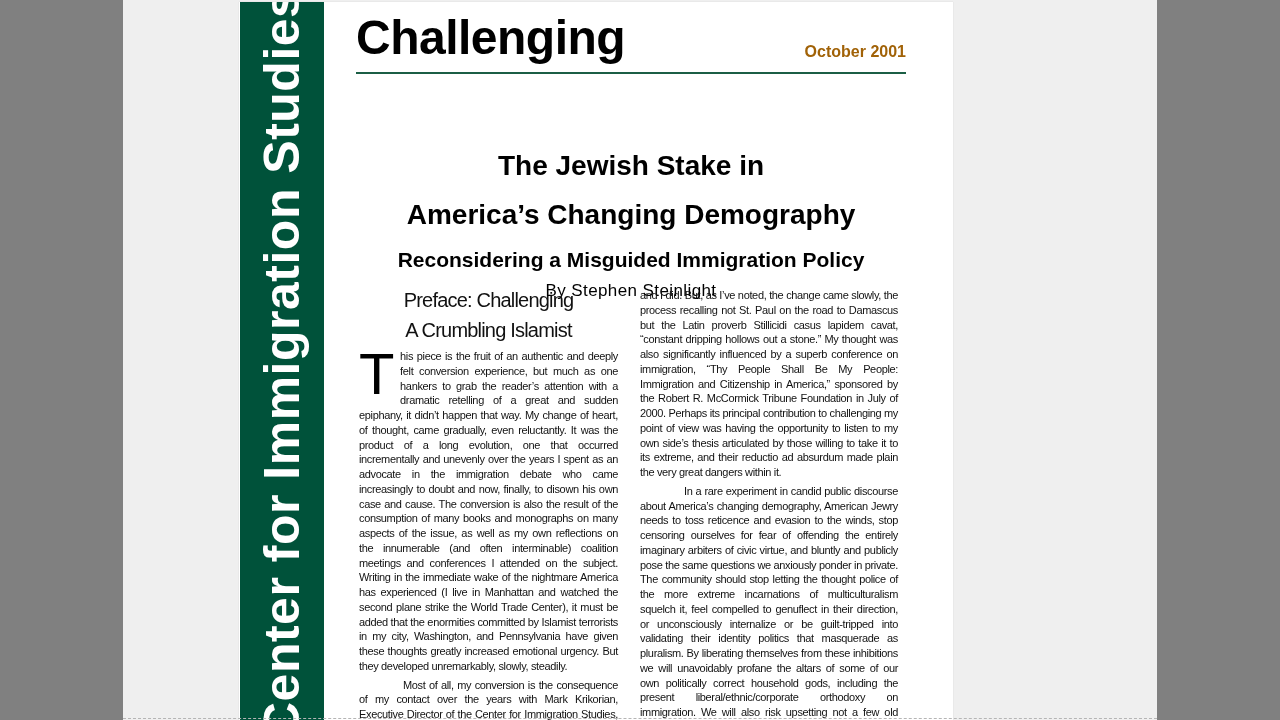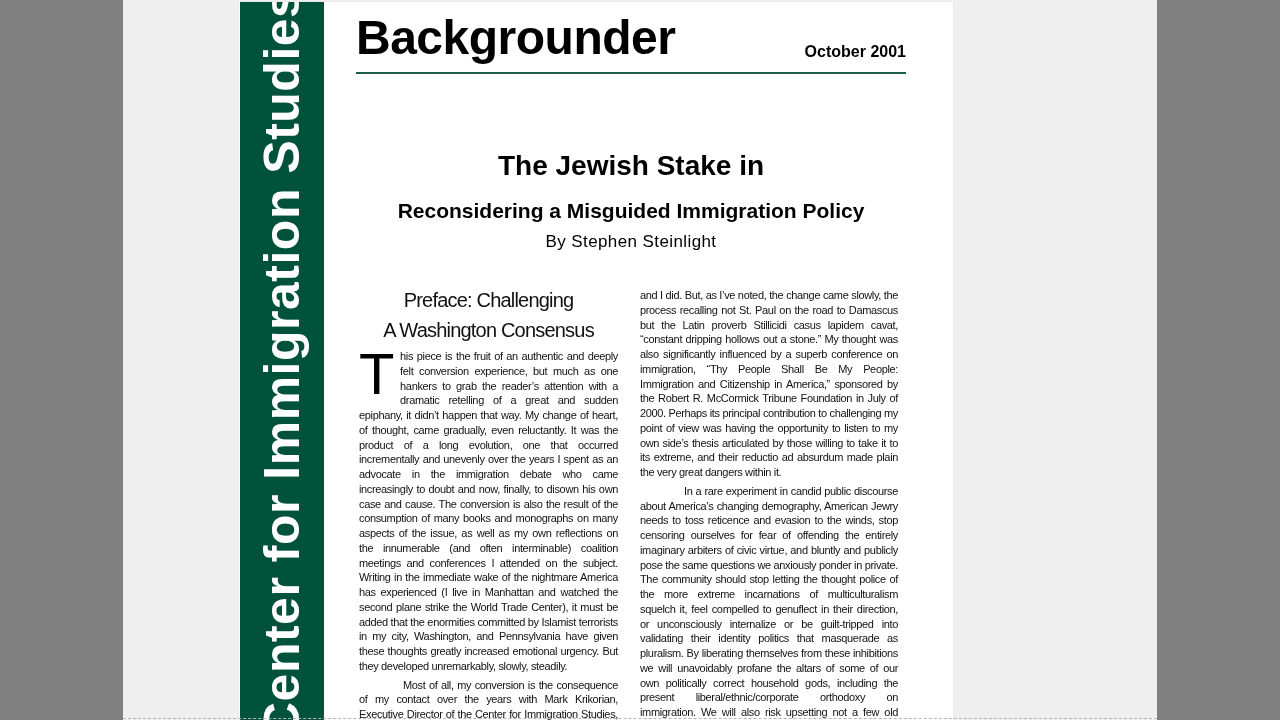--- a/index.html
+++ b/index.html
@@ -61,21 +61,21 @@
     color: #000;
     letter-spacing: -0.5px;
     line-height: 56px;
   }
   .header-date {
     position: absolute;
     right: 47px; 
     top: 40px;
     font-size: 16px;
     font-weight: bold;
-    color: #000000;
+    color: #a16207;
     line-height: 20px;
   }
   .header-rule {
     position: absolute;
     left: 117px;
     top: 70px;
     width: 550px;
     height: 2px;
     background: #1b5e45;
   }
@@ -151,33 +151,34 @@
 </head>
 <body>
 
 <div class="viewer">
   <div class="page">
 
     <div class="sidebar">
       <div class="sidebar-text">Center for Immigration Studies</div>
     </div>
 
-    <div class="header-title">Backgrounder</div>
+    <div class="header-title">Challenging</div>
     <div class="header-date">October 2001</div>
     <div class="header-rule"></div>
 
     <div class="title-block">
       <p class="title-main">The Jewish Stake in</p>
+      <p class="title-main">America’s Changing Demography</p>
       <p class="title-sub">Reconsidering a Misguided Immigration Policy</p>
       <p class="title-byline">By Stephen Steinlight</p>
     </div>
 
     <div class="col col-left">
       <h2 class="section-heading">Preface: Challenging</h2>
-      <h2 class="section-heading">A Washington Consensus</h2>
+      <h2 class="section-heading">A Crumbling Islamist</h2>
       <p class="para"><span class="dropcap">T</span><span>his piece is the fruit of an authentic and deeply felt conversion experience, but much as one hankers to grab the reader’s attention with a dramatic retelling of a great and sudden epiphany, it didn’t happen that way. My change of heart, of thought, came gradually, even reluctantly. It was the product of a long evolution, one that occurred incrementally and unevenly over the years I spent as an advocate in the immigration debate who came increasingly to doubt and now, finally, to disown his own case and cause. The conversion is also the result of the consumption of many books and monographs on many aspects of the issue, as well as my own reflections on the innumerable (and often interminable) coalition meetings and conferences I attended on the subject. Writing in the immediate wake of the nightmare America has experienced (I live in Manhattan and watched the second plane strike the World Trade Center), it must be added that the enormities committed by Islamist terrorists in my city, Washington, and Pennsylvania have given these thoughts greatly increased emotional urgency. But they developed unremarkably, slowly, steadily.</span></p>
       <p class="para indent">Most of all, my conversion is the consequence of my contact over the years with Mark Krikorian, Executive Director of the Center for Immigration Studies, and the Center’s work. We dialogued and</p>
     </div>
 
     <div class="col col-right">
       <p class="para">and I did. But, as I’ve noted, the change came slowly, the process recalling not St. Paul on the road to Damascus but the Latin proverb Stillicidi casus lapidem cavat, “constant dripping hollows out a stone.” My thought was also significantly influenced by a superb conference on immigration, “Thy People Shall Be My People: Immigration and Citizenship in America,” sponsored by the Robert R. McCormick Tribune Foundation in July of 2000. Perhaps its principal contribution to challenging my point of view was having the opportunity to listen to my own side’s thesis articulated by those willing to take it to its extreme, and their reductio ad absurdum made plain the very great dangers within it.</p>
       <p class="para indent">In a rare experiment in candid public discourse about America’s changing demography, American Jewry needs to toss reticence and evasion to the winds, stop censoring ourselves for fear of offending the entirely imaginary arbiters of civic virtue, and bluntly and publicly pose the same questions we anxiously ponder in private. The community should stop letting the thought police of the more extreme incarnations of multiculturalism squelch it, feel compelled to genuflect in their direction, or unconsciously internalize or be guilt-tripped into validating their identity politics that masquerade as pluralism. By liberating themselves from these inhibitions we will unavoidably profane the altars of some of our own politically correct household gods, including the present liberal/ethnic/corporate orthodoxy on immigration. We will also risk upsetting not a few old friends and allies, and some of the newer ones we’re</p>
     </div>
 
   </div>

